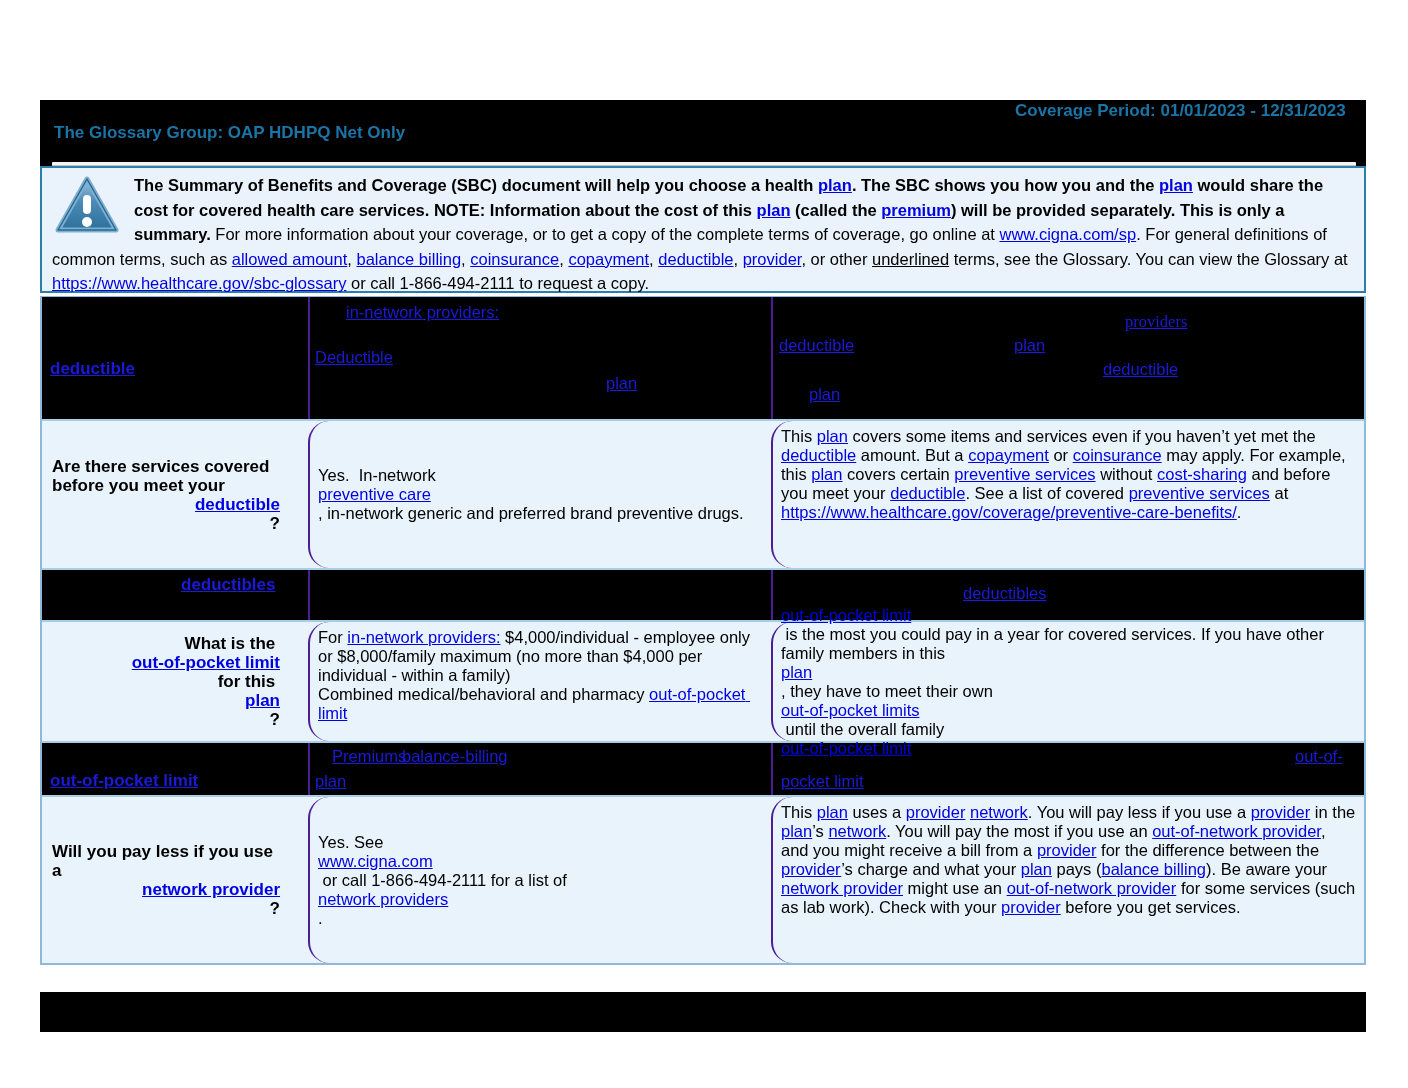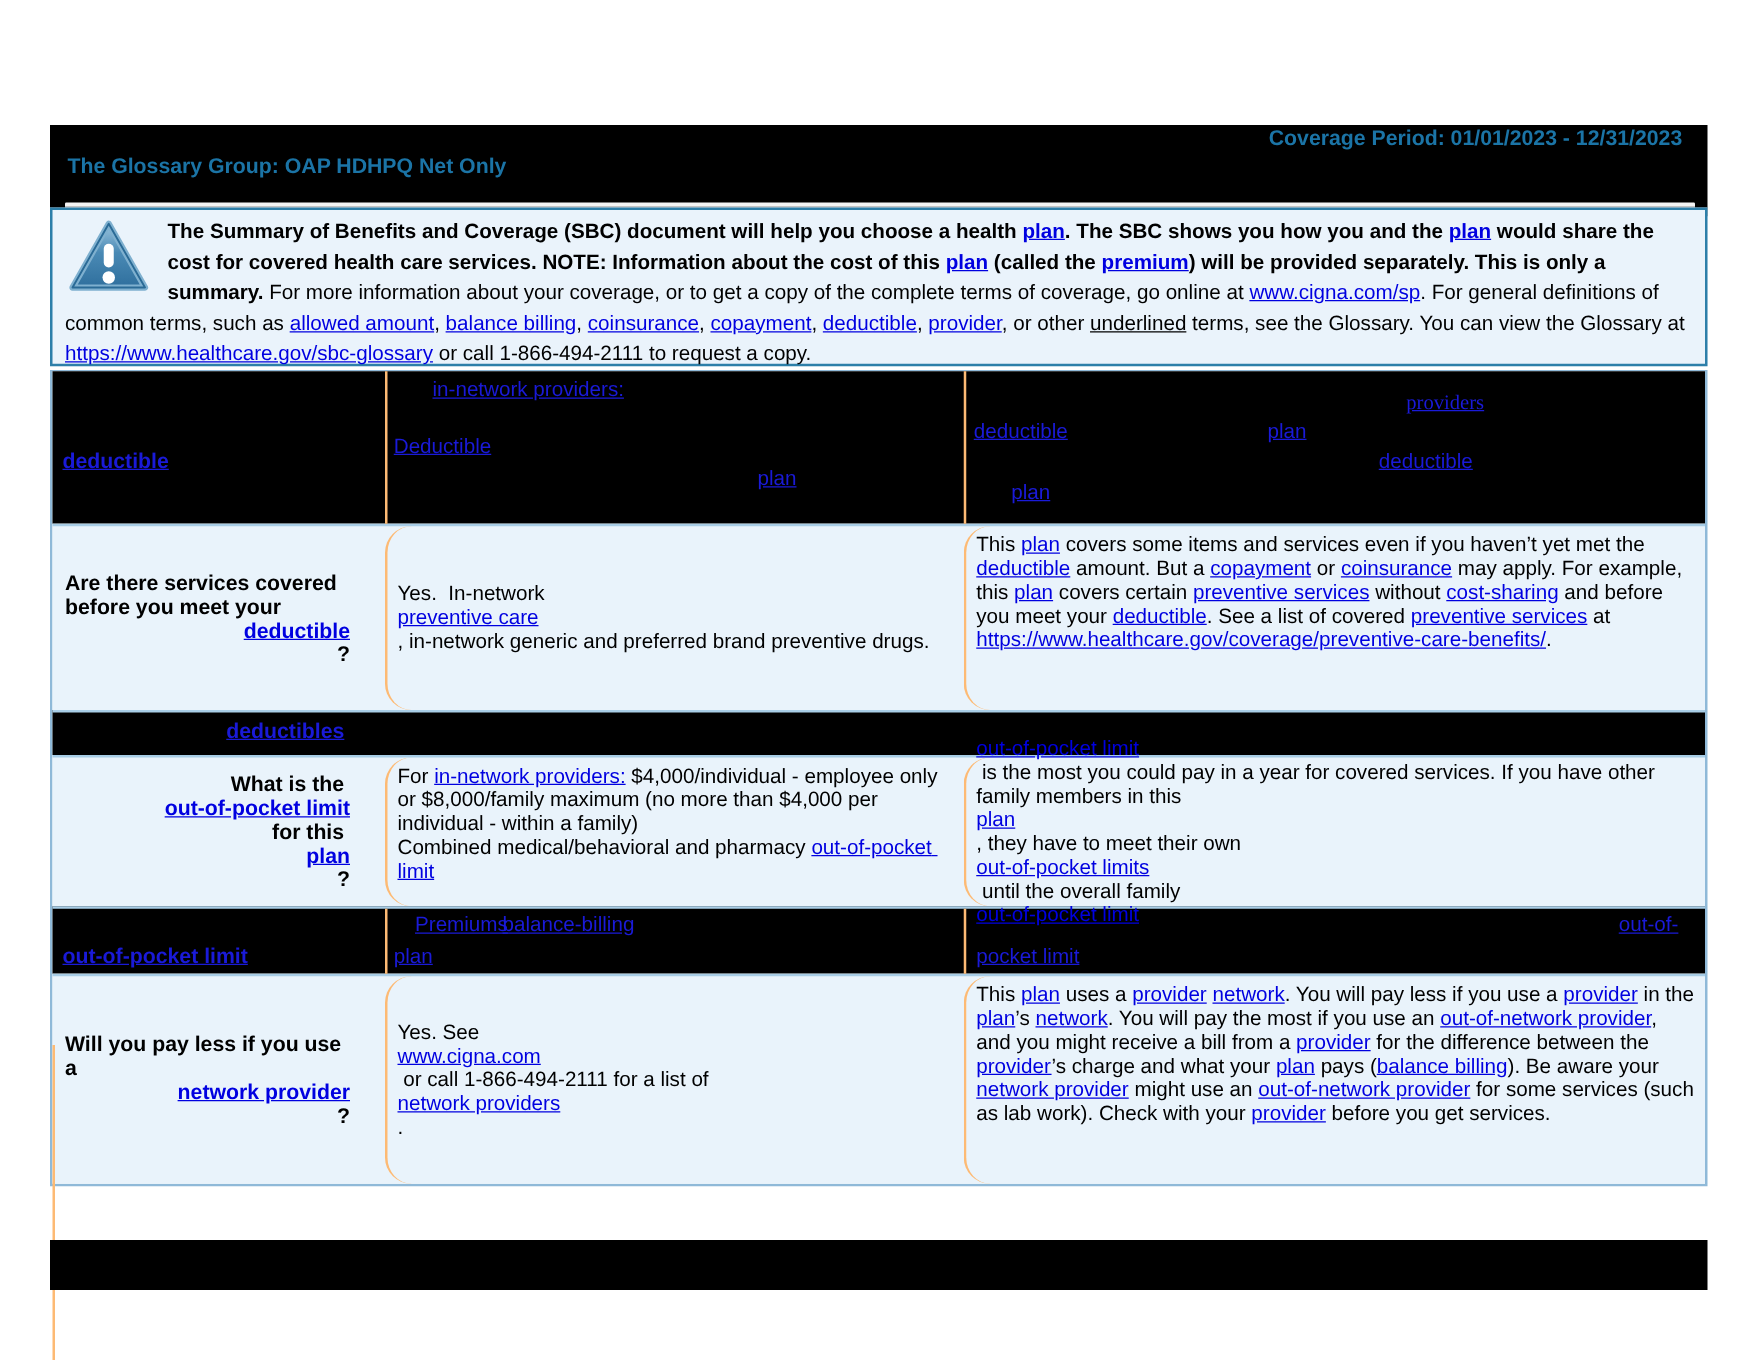--- a/index.html
+++ b/index.html
@@ -21,35 +21,35 @@
   .warn-icon { float:left; width:66px; height:62px; margin:2px 14px 2px 2px; }
   .intro-text { display:inline; }
 
   
   .sbc-table { position:absolute; left:40px; top:296px; width:1326px; border:2px solid #8fb9d8; border-top-width:1px; }
   .trow { display:flex; width:100%; }
   .cell { position:relative; }
   .c1 { width:266px; flex:0 0 266px; }
   .c2 { width:463px; flex:0 0 463px; }
   .c3 { flex:1 1 auto; }
-  .cell + .cell { border-left:2px solid #fdba74; }
+  .cell + .cell { border-left:2px solid #4c1d95; }
 
   .thead { background:#1278a8; height:25px; border-bottom:2px solid #0a2a42; }
   .thead .cell { color:#fff; font-weight:bold; font-size:17px; padding:1px 0 0 10px; }
   .thead .cell + .cell { border-left:2px solid #0a2a42; }
 
   .trow + .trow { border-top:2px solid #a8cde6; }
   .row-black { background:#000; }
   .row-light { background:#e9f3fb; }
 
   .row-light .cell { font-size:16.5px; line-height:19px; color:#000; padding:6px 8px; white-space:pre-wrap;border-radius:21px; }
   .row-light .c1 { font-weight:bold; font-size:17px; padding-left:10px; padding-right:28px;align-items:flex-end; }
   .vc { display:flex; flex-direction:column; justify-content:center; }
 
-  .r1 { height:122px; } .r2 { height:149px; } .r3 { height:36px;flex-direction:column; }
+  .r1 { height:122px; } .r2 { height:149px; } .r3 { height:52px; }
   .r4 { height:121px; } .r5 { height:54px; } .r6 { height:168px; }
 
   
   .frag { position:absolute; font-size:16.5px; color:#1a1ad8; text-decoration:underline; white-space:nowrap; cursor:pointer; }
   .frag.fb { font-weight:bold; font-size:17px; }
 
   
   .lnk { color:#0000e0; text-decoration:underline; cursor:pointer; }
   .b { font-weight:bold; }
   .und { text-decoration:underline; }

